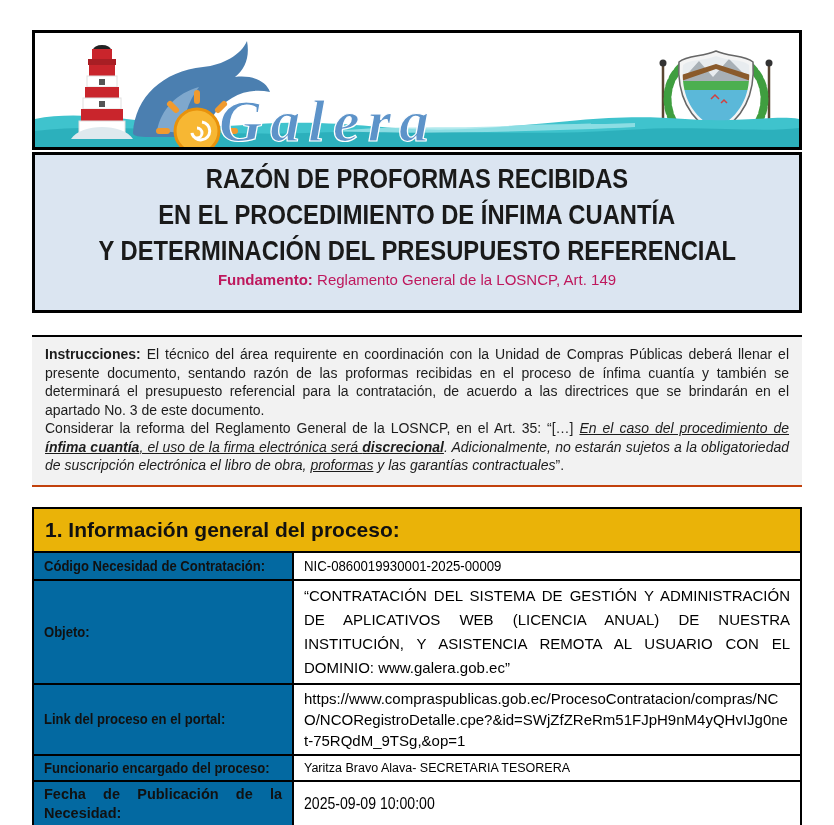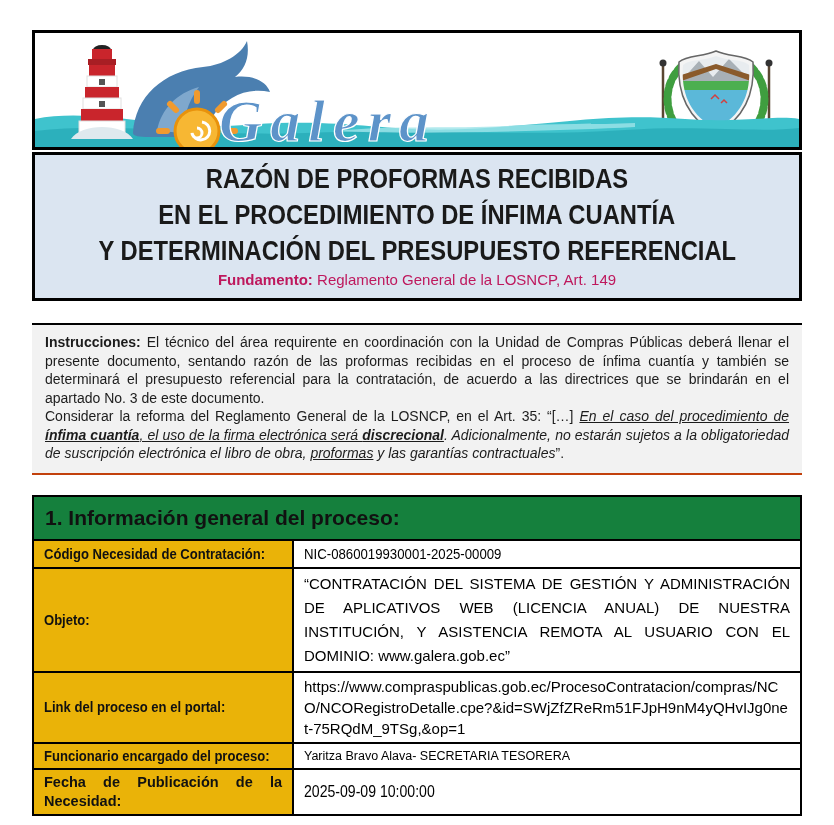--- a/index.html
+++ b/index.html
@@ -13,37 +13,37 @@
   .org-text { position:absolute; left:150px; width:480px; top:15px; text-align:center; font-weight:700; color:#141414; z-index:3; }
   .org-line { display:inline-block; transform:scaleX(0.74); transform-origin:center; white-space:nowrap; }
   .org-l1 { font-size:16px; line-height:19px; }
   .org-l2 { font-size:15px; line-height:18px; }
   .org-l3 { font-size:15px; line-height:18px; }
   .wave-wrap { position:absolute; left:0; right:0; bottom:0; height:40px; z-index:2; }
   .logo-left { position:absolute; left:2px; top:2px; z-index:3; }
   .crest { position:absolute; right:8px; top:4px; z-index:1; }
 
   
-  .title-box { margin-top:2px; border:3px solid #000; background:#dbe5f1; text-align:center; padding:6px 4px 8px; }
+  .title-box { margin-top:2px; border:3px solid #000; background:#dbe5f1; text-align:center; padding:6px 4px 20px; }
   .title-line { display:block; font-weight:700; font-size:27px; line-height:36px; color:#1a1a1a; }
   .title-line > span { display:inline-block; transform:scaleX(0.88); transform-origin:center; white-space:nowrap; }
   .fundamento { font-size:15px; line-height:21px; color:#be185d; }
 
   
   .instructions { margin-top:22px; background:#f2f2f2; border-top:2px solid #000; border-bottom:2px solid #c2410c; padding:8px 13px 10px; font-size:14px; line-height:18.5px; text-align:justify; color:#1c1c1c; }
   .instructions .p2 { }
   .b { font-weight:700; }
   .it { font-style:italic; }
   .ul { text-decoration:underline; }
 
   
   .info-table { width:100%; margin-top:20px; border-collapse:collapse; table-layout:fixed; }
   .info-table td { border:2px solid #000; vertical-align:middle; padding:3px 10px; overflow:hidden; }
-  .th-cell { background:#15803d; font-size:21px; font-weight:700; height:44px; padding-left:11px !important; color:#111; }
-  .label-cell { background:#eab308; font-weight:700; font-size:14.5px; color:#111; }
+  .th-cell { background:#eab308; font-size:21px; font-weight:700; height:44px; padding-left:11px !important; color:#111; }
+  .label-cell { background:#0369a1; font-weight:700; font-size:14.5px; color:#111; }
   .label-cond { display:inline-block; transform:scaleX(0.9); transform-origin:left center; white-space:nowrap; }
   .label-wrap { text-align:justify; line-height:19px; }
   .value-cell { font-size:15px; background:#fff; }
   .cond { display:inline-block; transform:scaleX(0.88); transform-origin:left center; white-space:nowrap; }
   .row-codigo td { height:28px; }
   .row-objeto .value-cell { text-align:justify; line-height:24px; height:88px; }
   .row-link .value-cell { line-height:21px; word-break:break-all; height:62px; }
   .row-func td { height:26px; }
   .row-func .value-cell { font-size:12.5px; }
   .row-fecha td { height:36px; }

